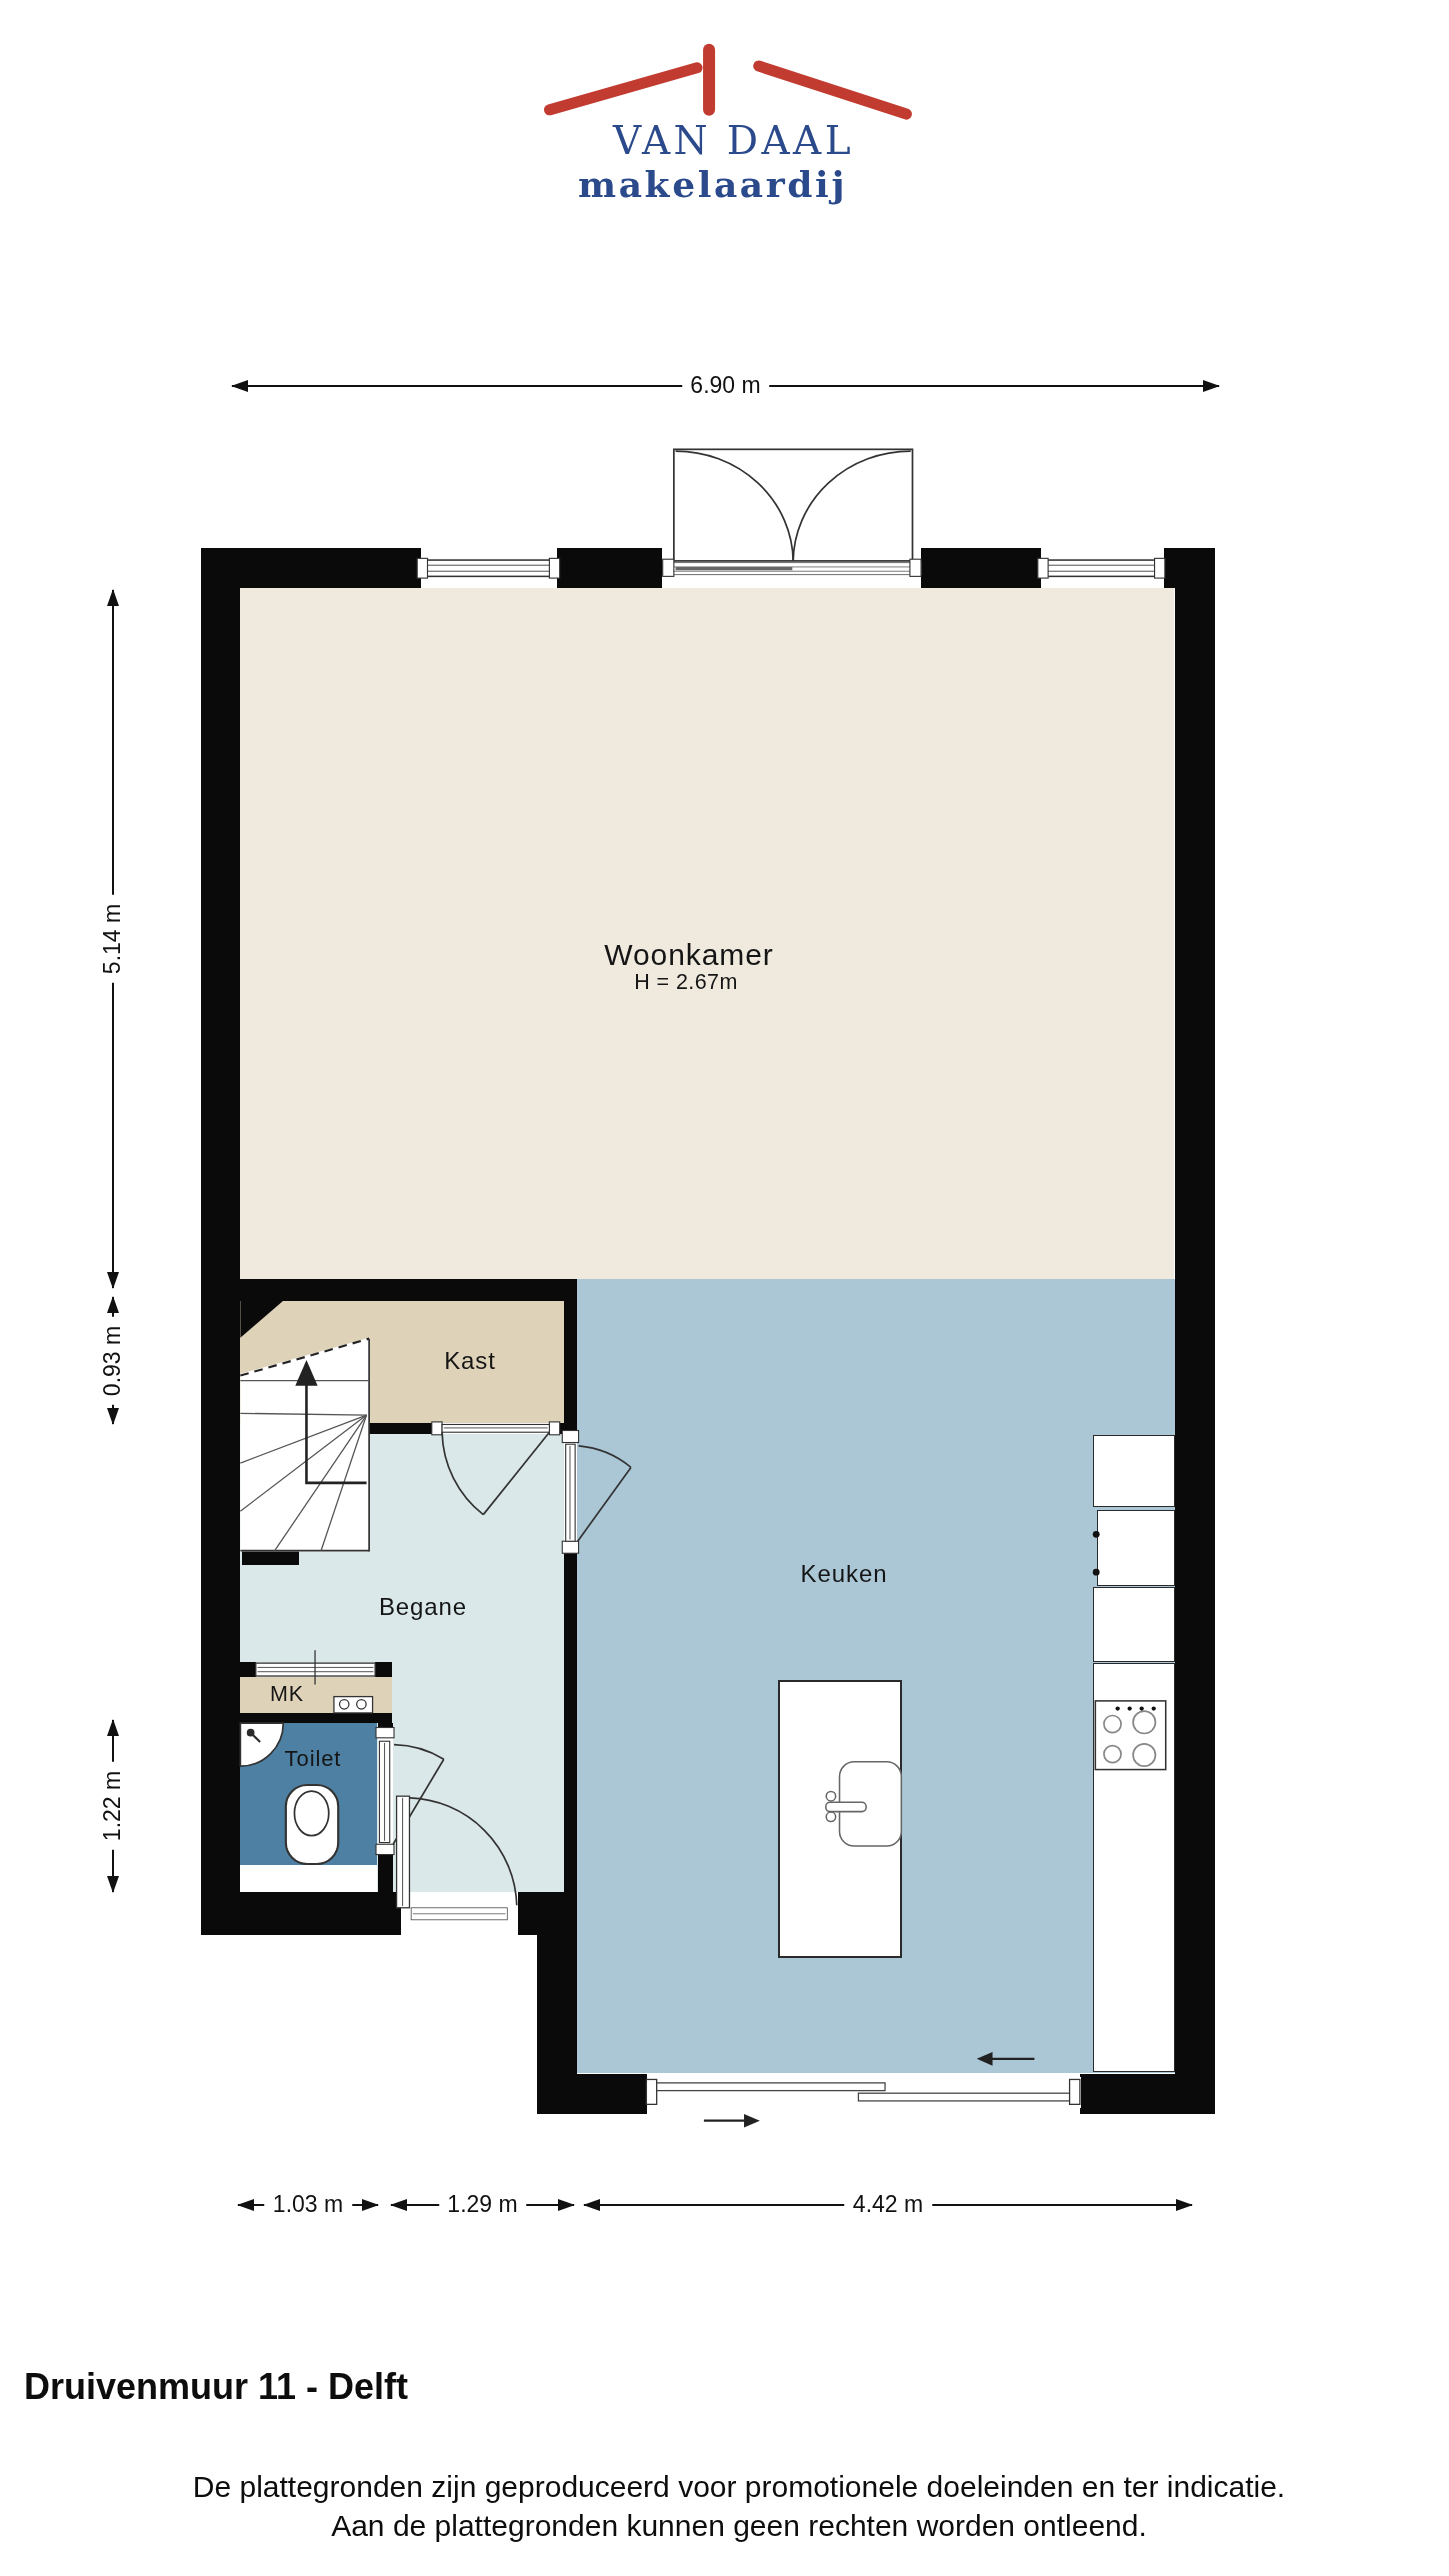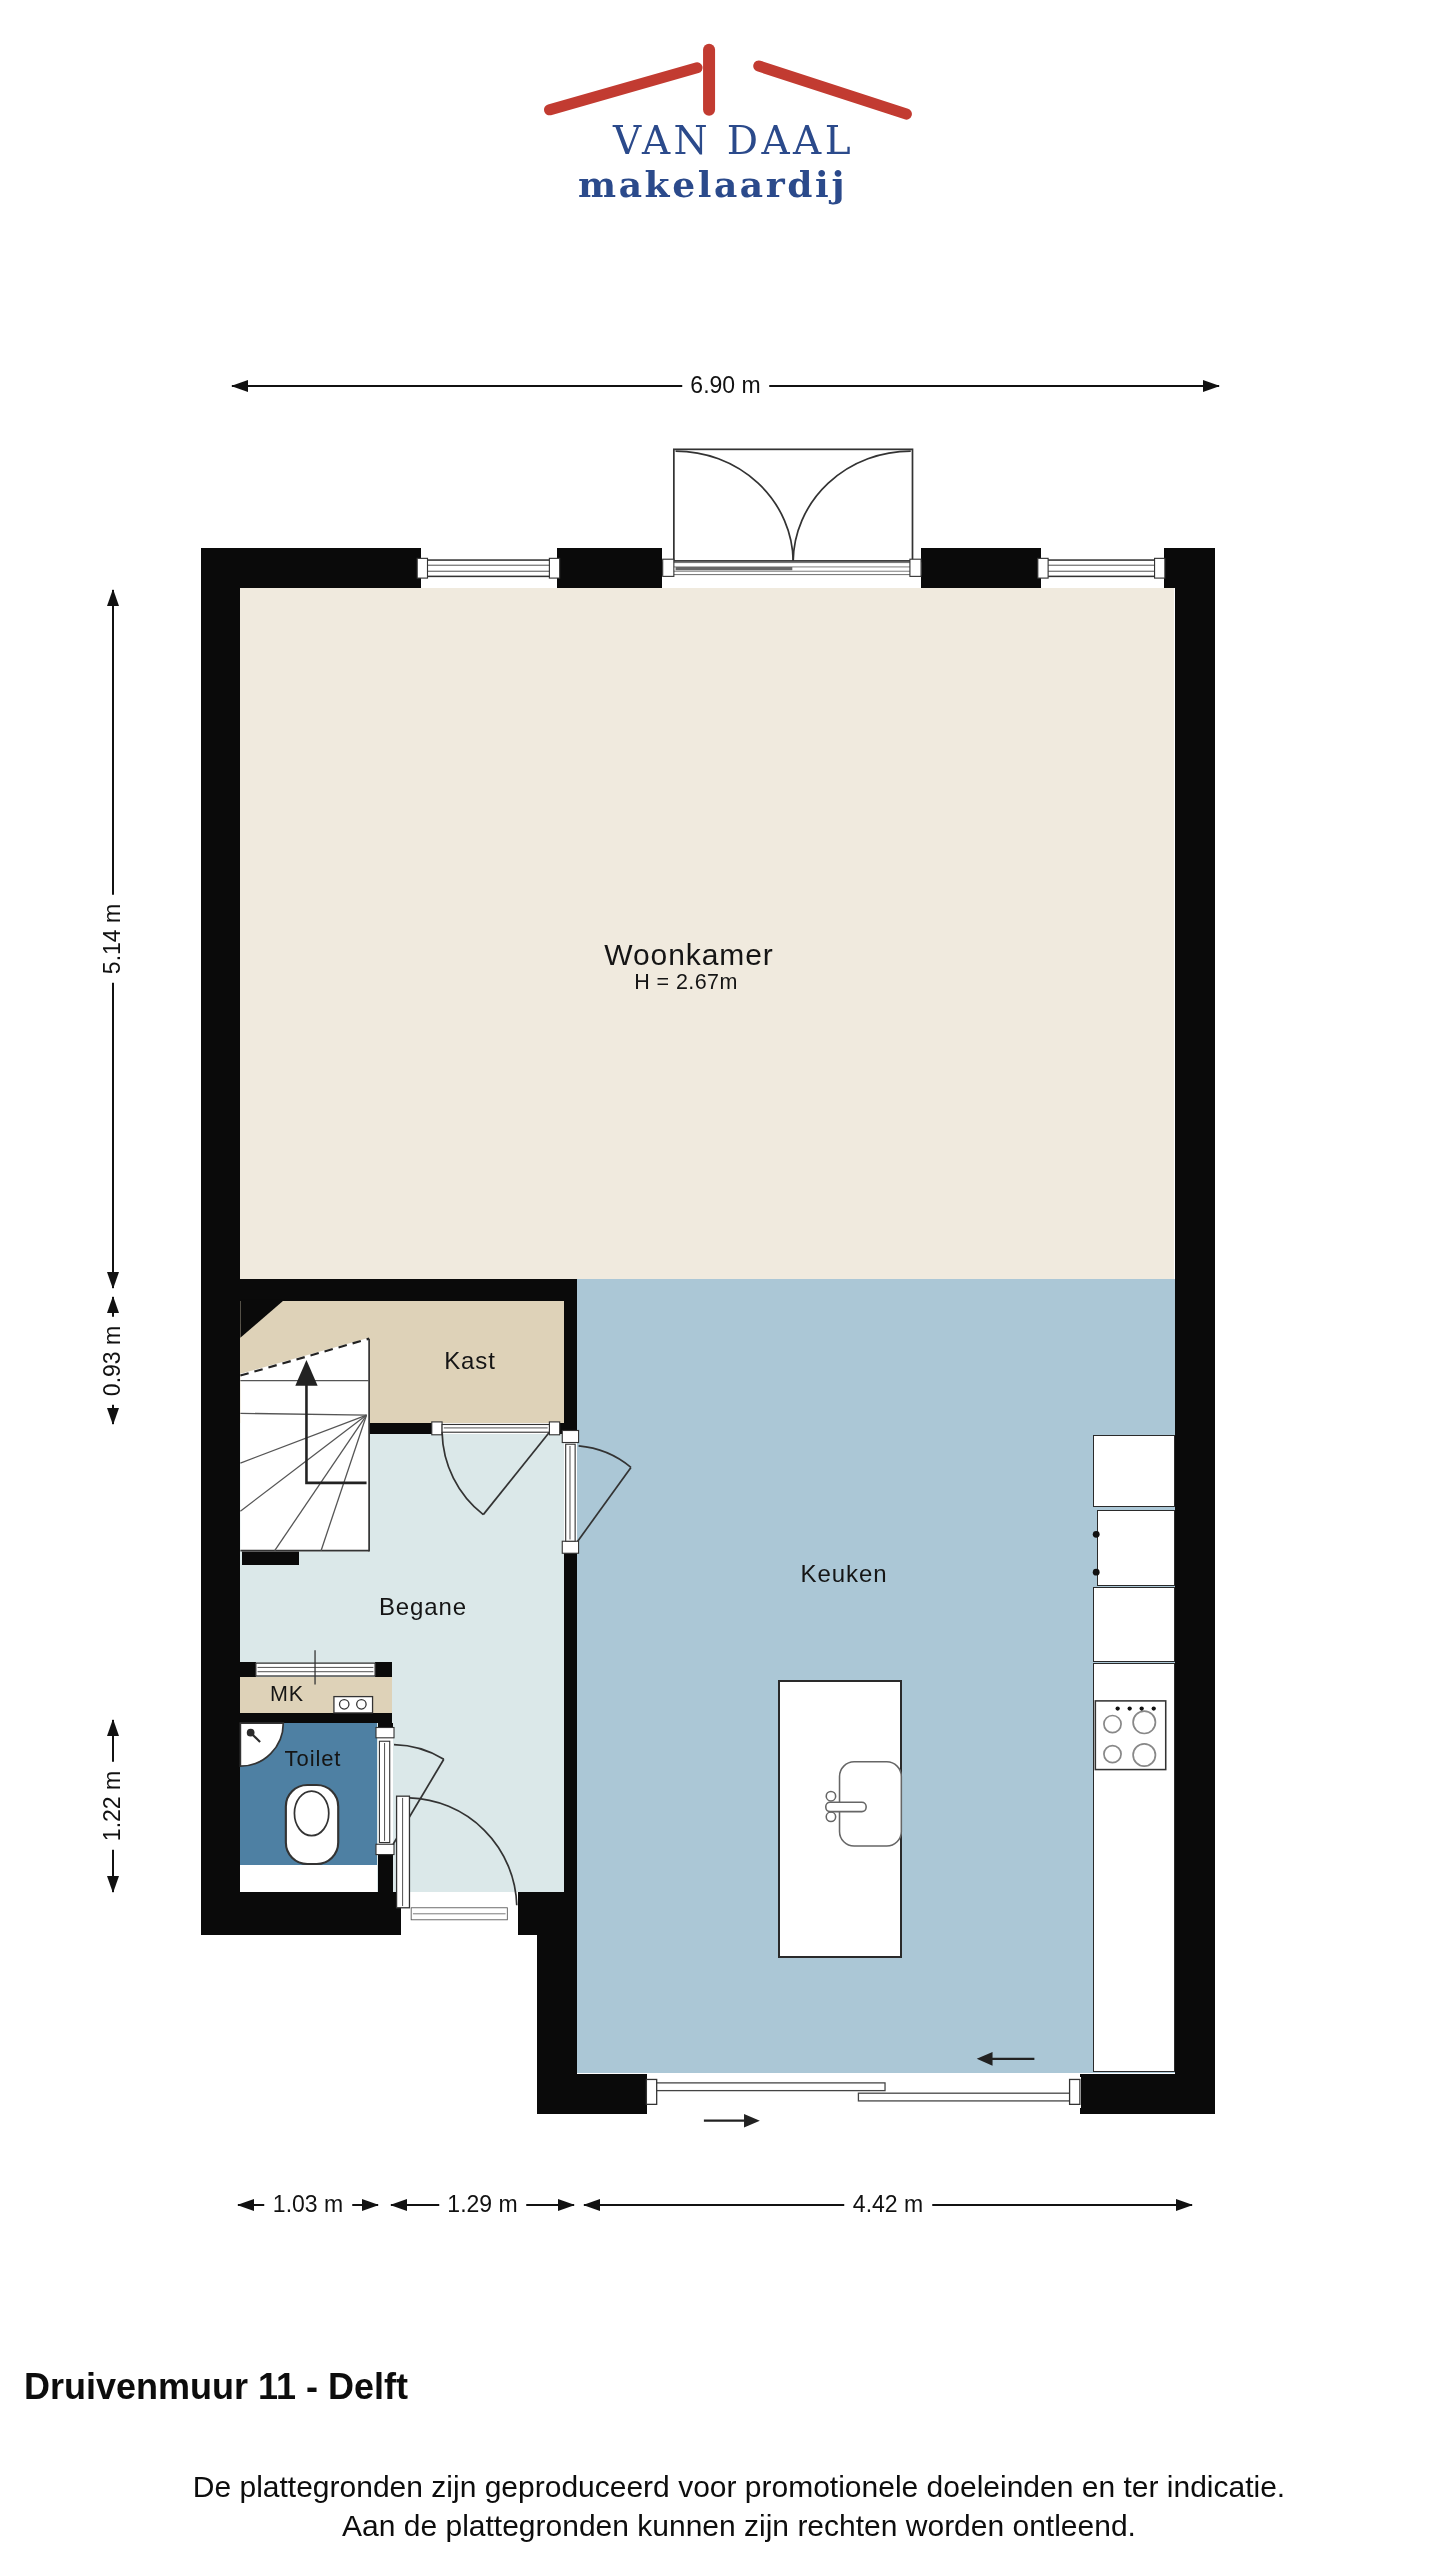--- a/index.html
+++ b/index.html
@@ -289,16 +289,16 @@
   </div>
   <div class="dim h" style="left:584px;top:2193px;width:608px;height:24px;">
     <div class="line"></div>
       <div class="a w"></div>
       <div class="a e"></div>
     <span class="dlbl">4.42 m</span>
   </div>
 
   <div class="ft t1">Druivenmuur 11 - Delft</div>
   <div class="ds d1">De plattegronden zijn geproduceerd voor promotionele doeleinden en ter indicatie.</div>
-  <div class="ds d2">Aan de plattegronden kunnen zijn rechten worden ontleend.</div>
+  <div class="ds d2">Aan de plattegronden kunnen geen rechten worden ontleend.</div>
 
 </div>
 
 
 </body></html>

